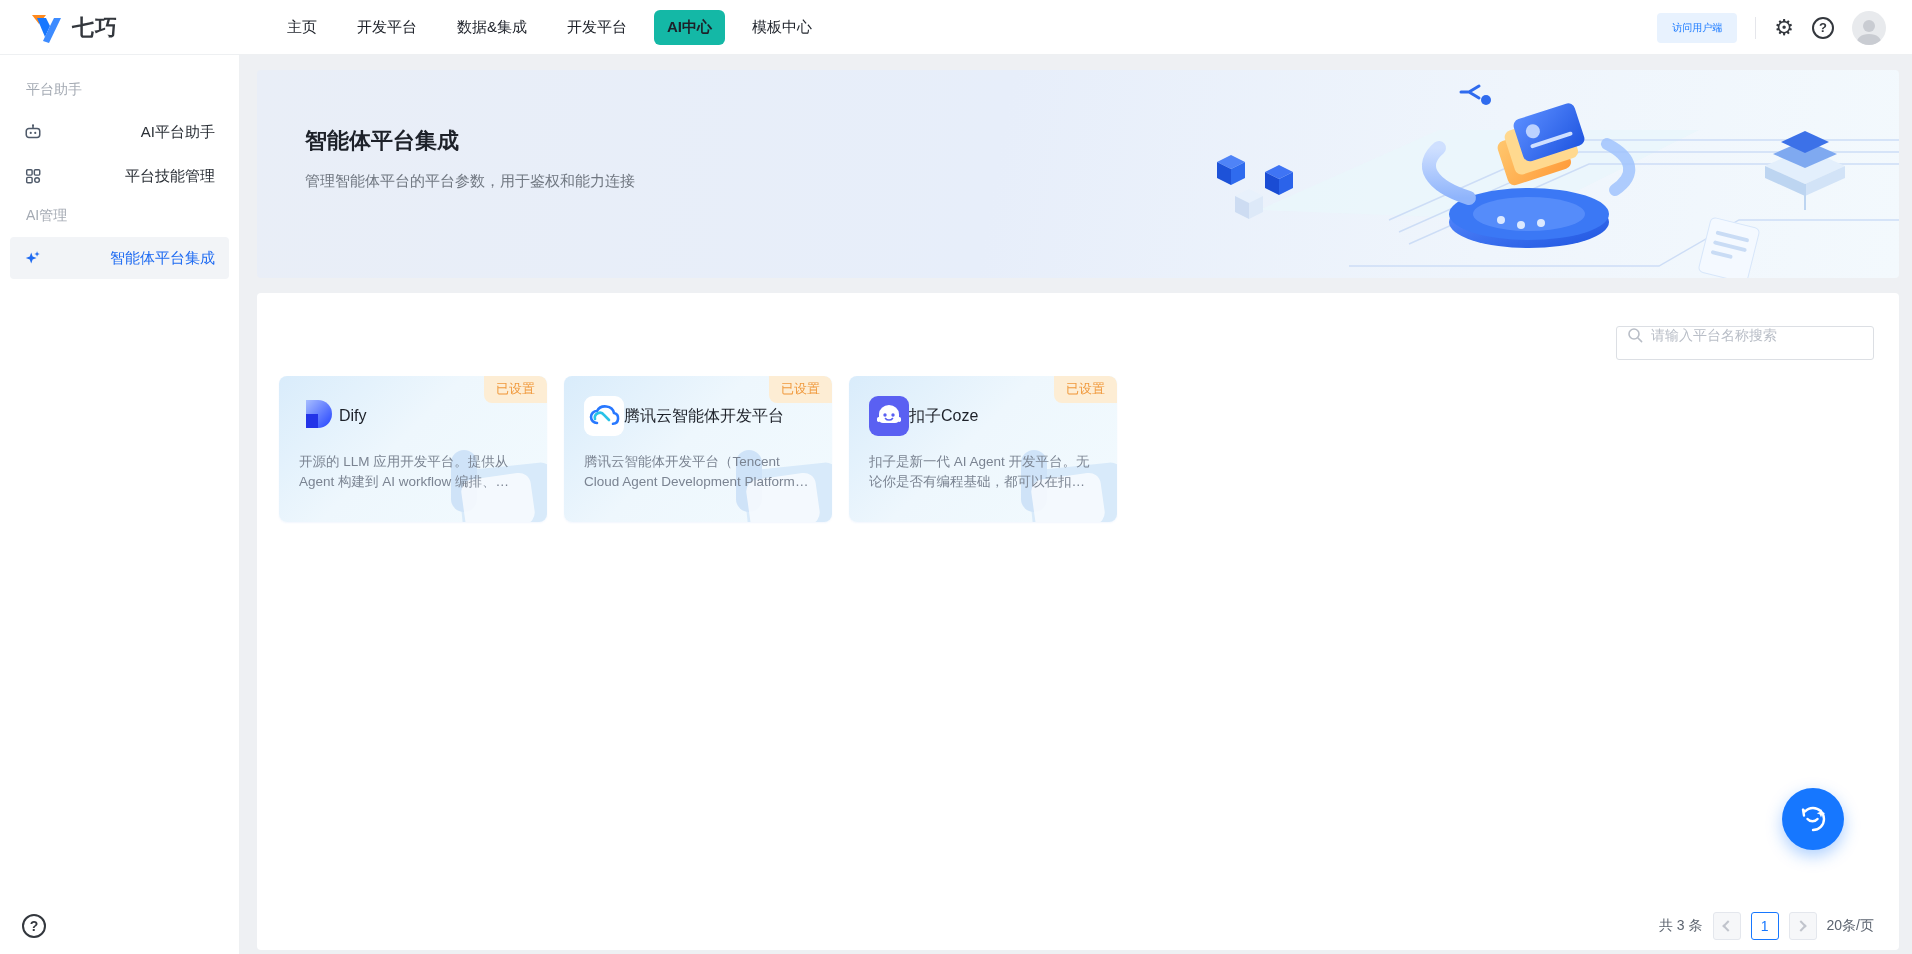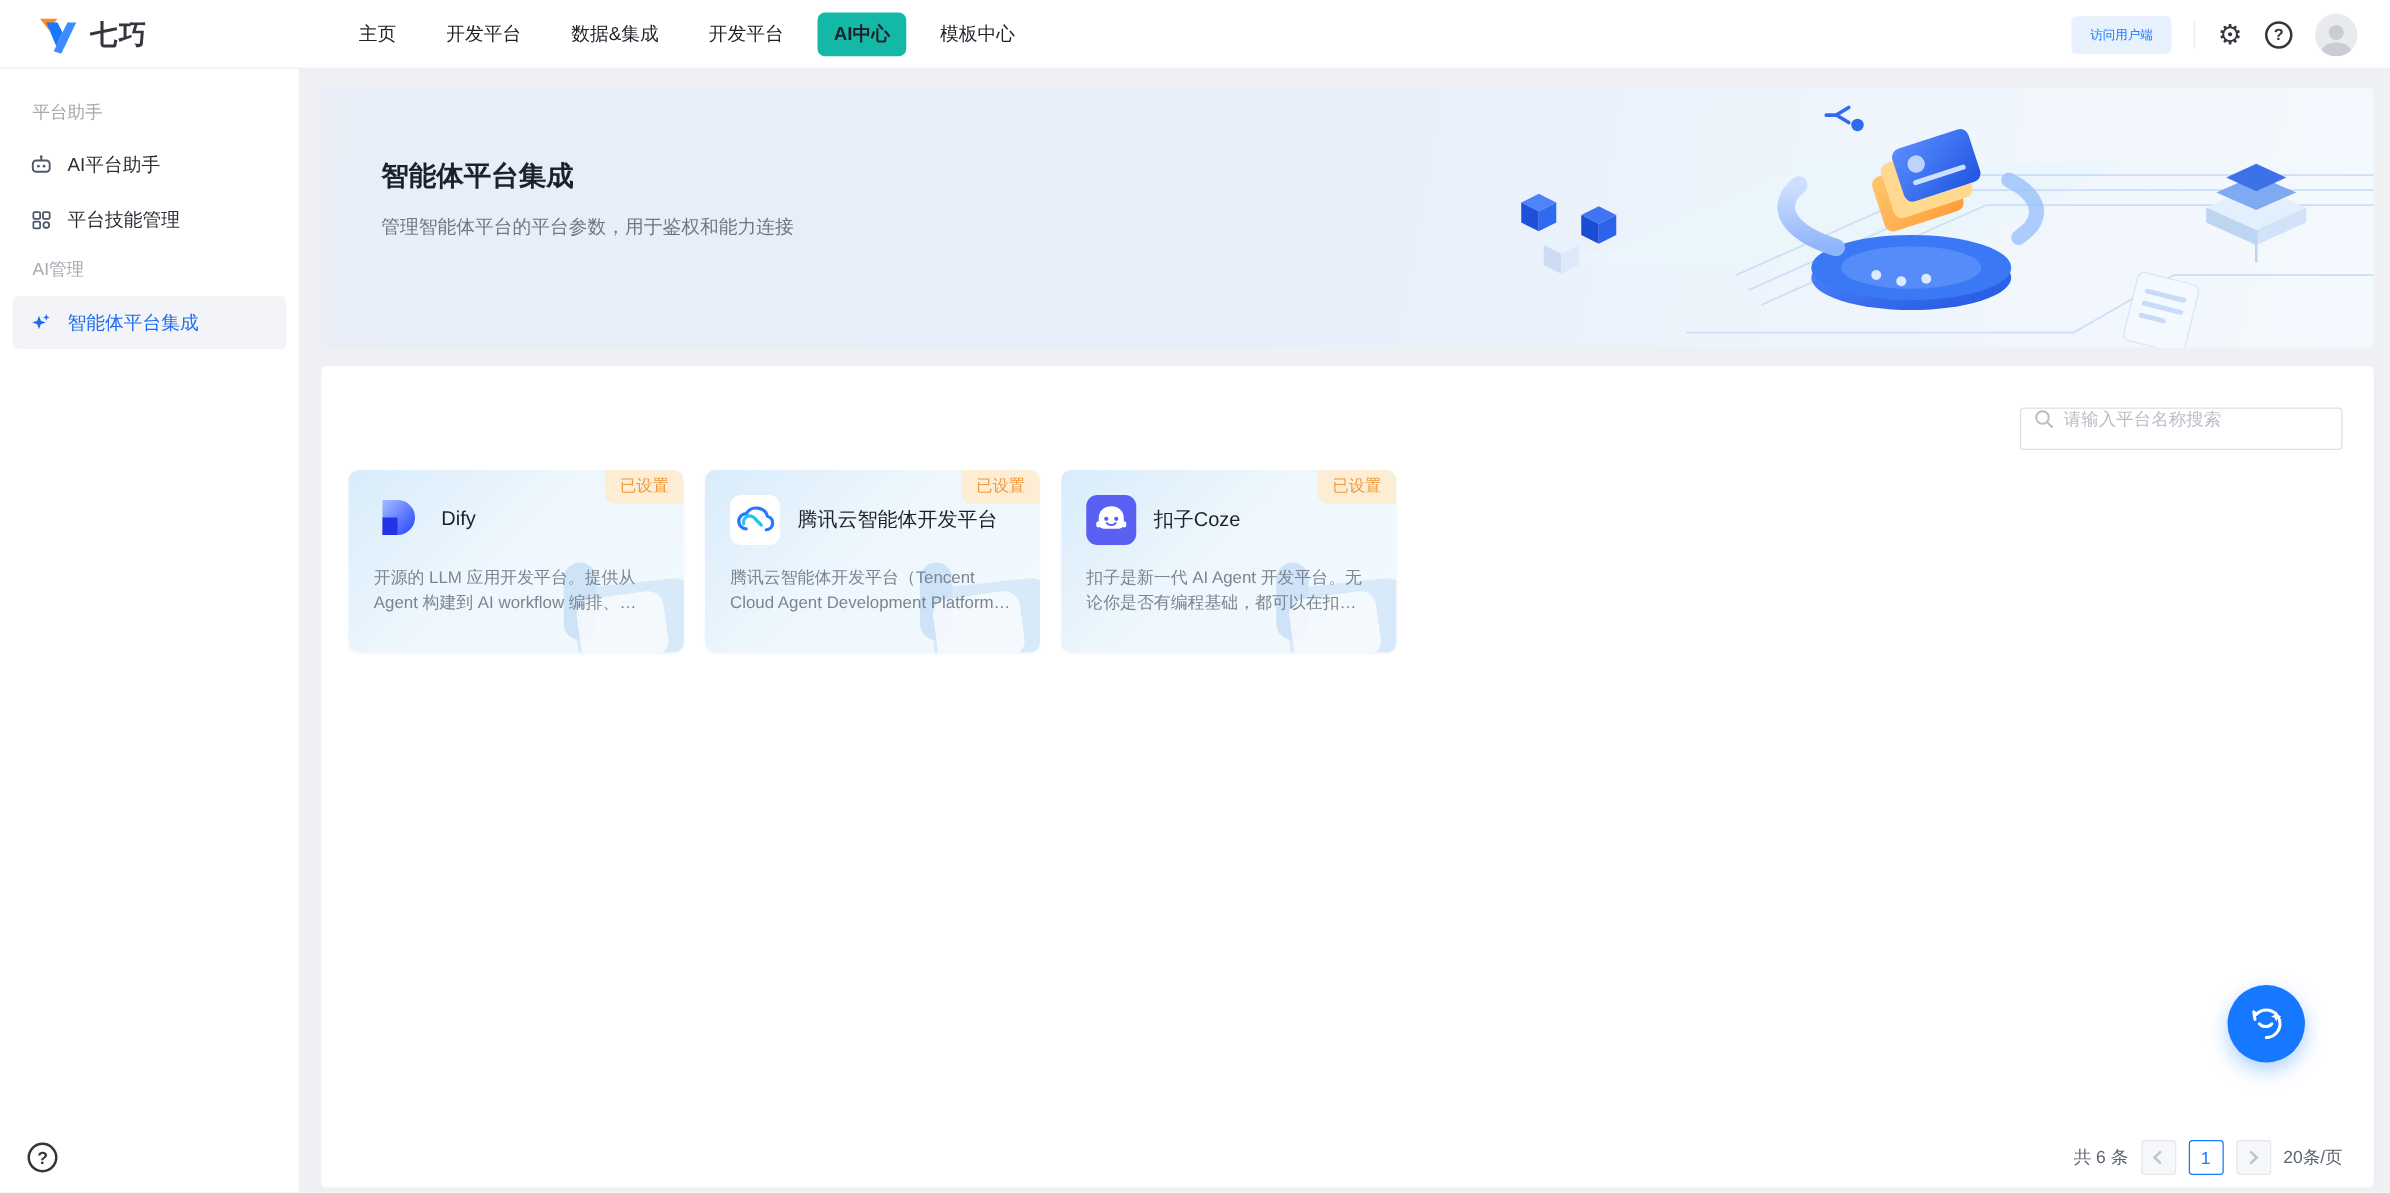--- a/index.html
+++ b/index.html
@@ -38,21 +38,21 @@
   }
 
   
   .sidebar {
     position:absolute; top:55px; left:0; bottom:0; width:240px;
     background:#fff; border-right:1px solid #eef0f2; z-index:10; padding-top:18px;
   }
   .side-section { font-size:14px; color:#a4aab3; padding:8px 26px 10px; }
   .side-item {
     height:42px; margin:2px 10px; border-radius:4px; display:flex; align-items:center;
-    gap:12px; padding:0 14px; font-size:15px; color:#2a2f36; cursor:pointer;
+    gap:12px; padding:0 14px; font-size:15px; color:#2a2f36; cursor:pointer;justify-content:space-between;
   }
   .side-item .si { width:18px; height:18px; flex:0 0 18px; }
   .side-item.active { background:#f2f4f7; color:#1f6bf2; }
   .sidebar-help {
     position:absolute; left:22px; bottom:16px; width:24px; height:24px;
     border:2px solid #33373d; border-radius:50%; display:flex; align-items:center;
     justify-content:center; font-size:14px; font-weight:bold; color:#33373d; cursor:pointer;
   }
 
   
@@ -88,21 +88,21 @@
     cursor:pointer; box-shadow:0 1px 2px rgba(31,107,242,.06);
   }
   .card .deco-a { position:absolute; right:-10px; bottom:-20px; width:96px; height:76px; border-radius:14px; background:#d8eafa; transform:rotate(-6deg); }
   .card .deco-b { position:absolute; right:70px; bottom:10px; width:26px; height:62px; border-radius:13px; background:#cfe3f8; }
   .card .deco-c { position:absolute; right:14px; bottom:-6px; width:70px; height:52px; border-radius:12px; background:rgba(255,255,255,.72); transform:rotate(-8deg); }
   .badge {
     position:absolute; top:0; right:0; padding:4px 12px 5px;
     background:#fdedd4; color:#f0993c; font-size:13px;
     border-radius:0 8px 0 8px; z-index:3;
   }
-  .card-head { position:absolute; left:20px; top:20px; display:flex; align-items:center; gap:14px; z-index:2; }
+  .card-head { position:absolute; left:20px; top:20px; display:flex; align-items:center; z-index:2; }
   .card-logo { width:40px; height:40px; border-radius:9px; display:flex; align-items:center; justify-content:center; }
   .card-title { font-size:16px; color:#1d2129; }
   .card-desc {
     position:absolute; left:20px; top:76px; width:228px; z-index:2;
     font-size:13.5px; line-height:20px; color:#7b8492;
     display:-webkit-box; -webkit-line-clamp:2; -webkit-box-orient:vertical; overflow:hidden;
   }
   .logo-tencent { background:#fff; }
   .logo-coze { background:#5a60f2; }
 
@@ -348,21 +348,21 @@
           </svg>
         </div>
         <div class="card-title">扣子Coze</div>
       </div>
       <div class="card-desc">扣子是新一代 AI Agent 开发平台。无论你是否有编程基础，都可以在扣子上快...</div>
     </div>
 
   </div>
 
   <div class="pager">
-    <span>共 6 条</span>
+    <span>共 3 条</span>
     <div class="pg-btn">
       <div class="chev left"></div>
     </div>
     <div class="pg-page">1</div>
     <div class="pg-btn">
       <div class="chev right"></div>
     </div>
     <span>20条/页</span>
   </div>
 </div>

